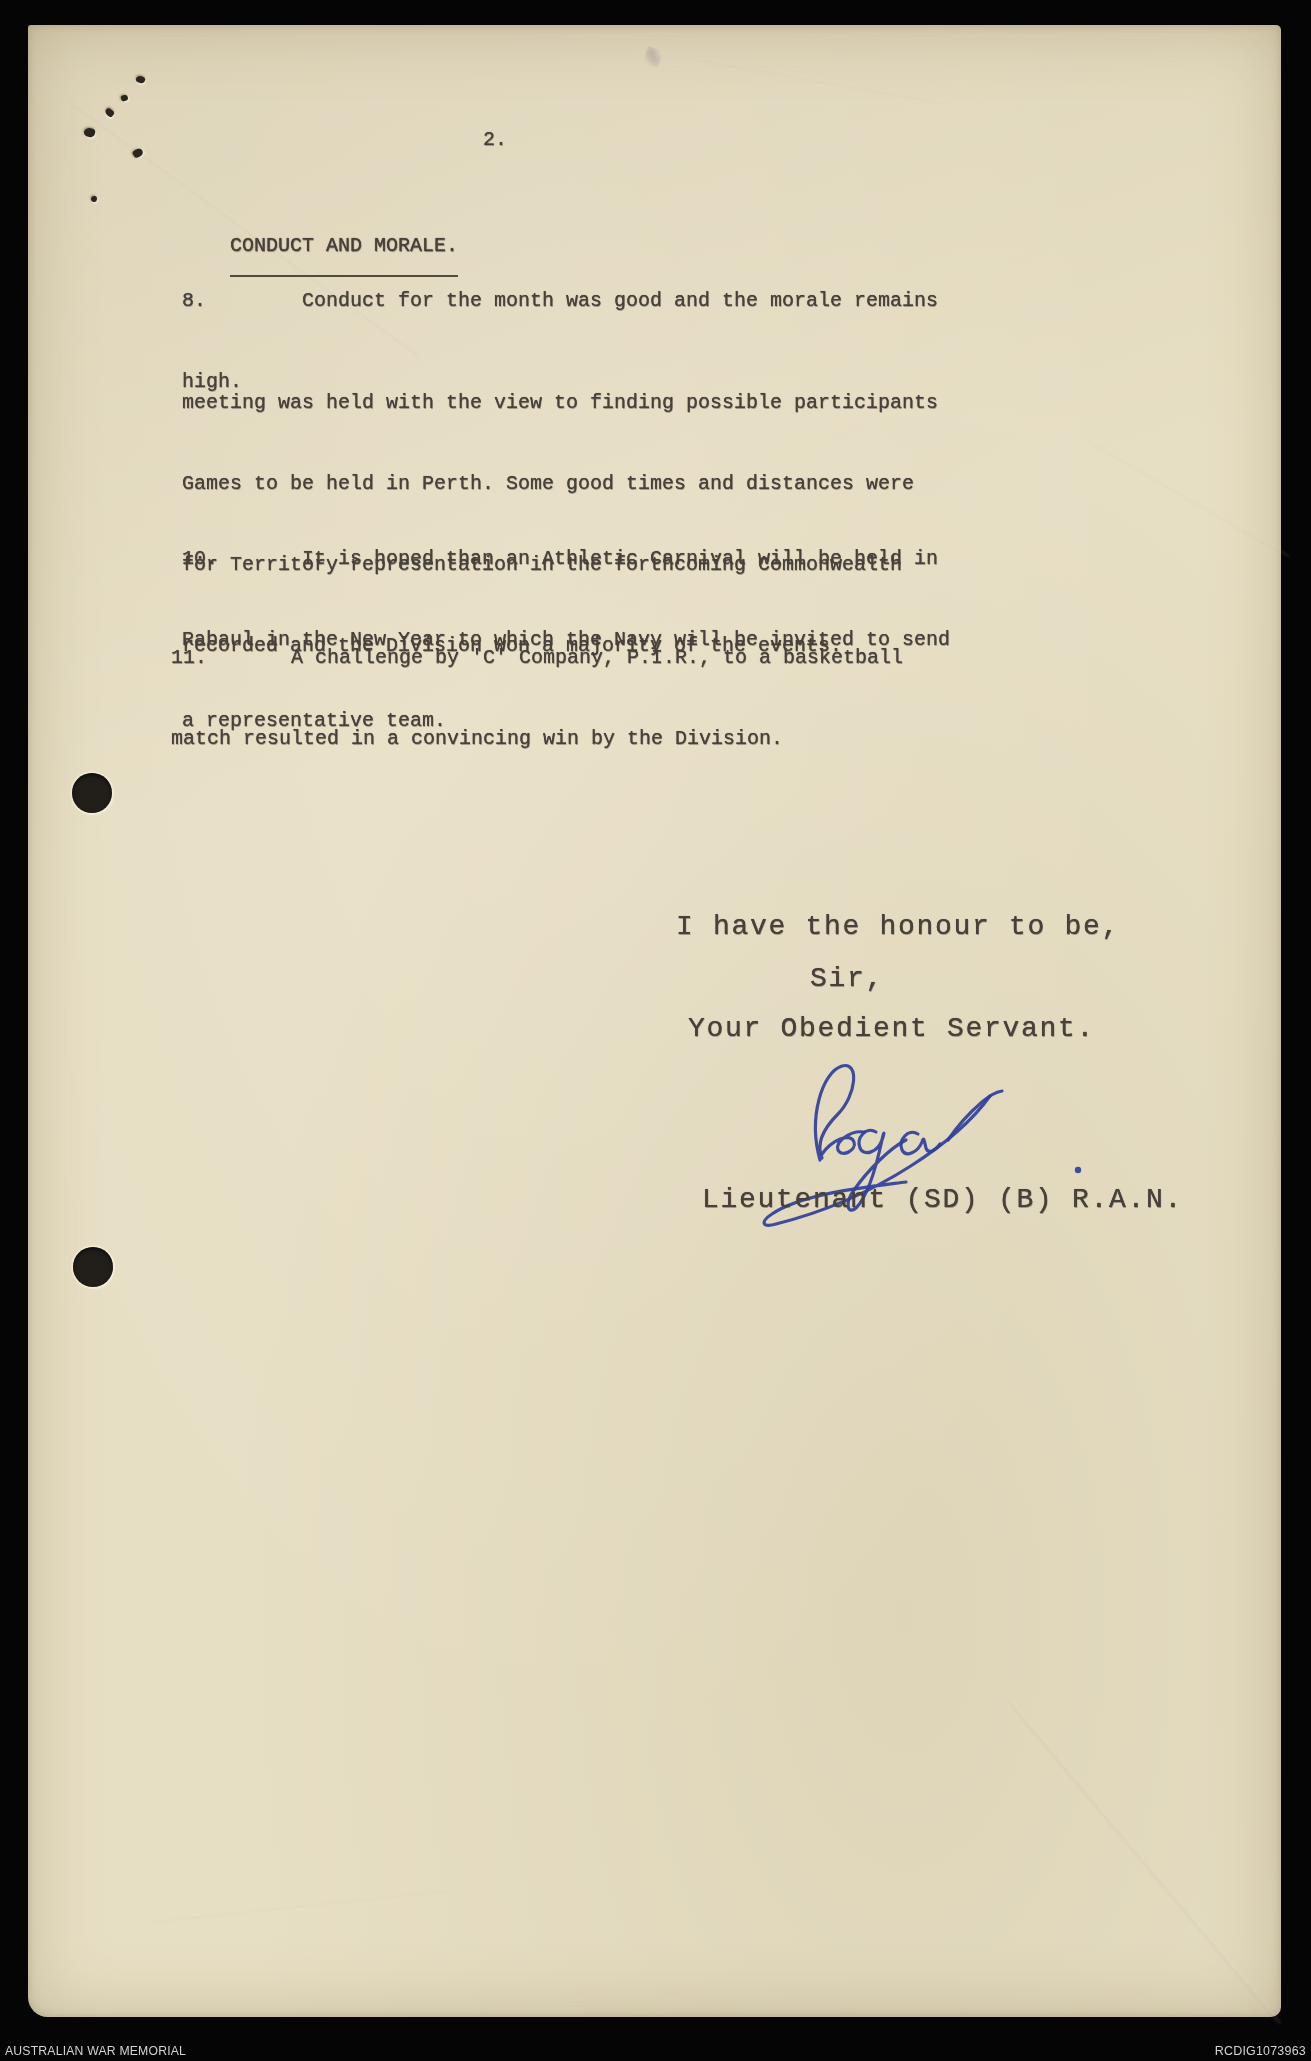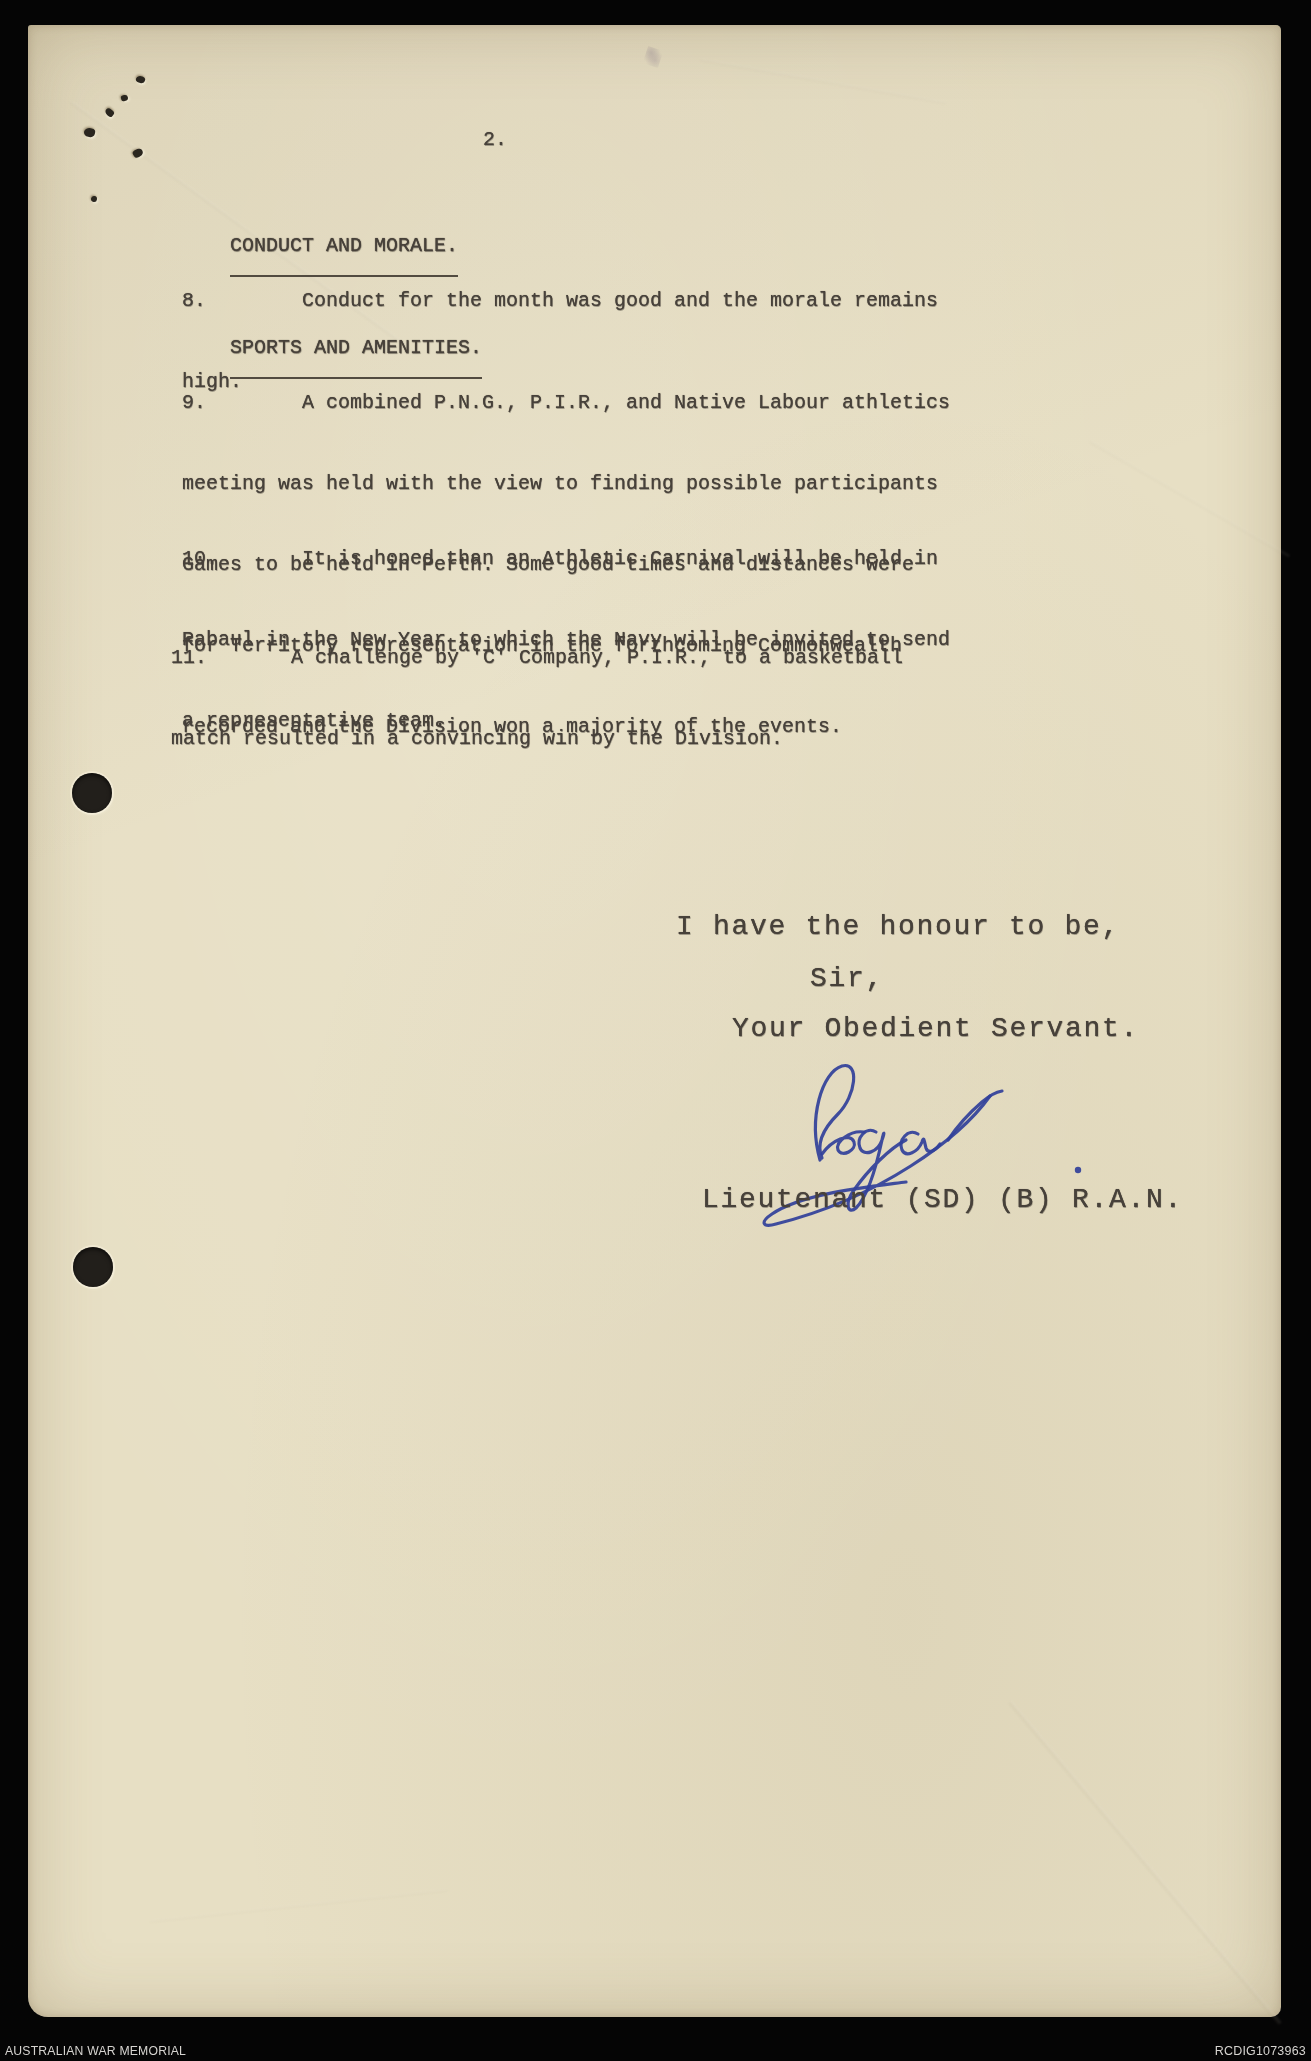--- a/index.html
+++ b/index.html
@@ -91,43 +91,39 @@
   <div class="type" style="left:483px; top:126px;">2.</div>
 
   <div class="type" style="left:182px; top:205px;">
     <span class="heading">CONDUCT AND MORALE.</span>
   </div>
   <div class="type" style="left:182px; top:233px;">
     <div>8.        Conduct for the month was good and the morale remains</div>
     <div>high.</div>
   </div>
 
-  <div class="type" style="left:182px; top:307px;">
-    <span class="heading">SPORTS AND AMENITIES.</span>
-  </div>
   <div class="type" style="left:182px; top:335px;">
-    <div>9.        A combined P.N.G., P.I.R., and Native Labour athletics</div>
     <div>meeting was held with the view to finding possible participants</div>
     <div>Games to be held in Perth. Some good times and distances were</div>
     <div>for Territory representation in the forthcoming Commonwealth</div>
     <div>recorded and the Division won a majority of the events.</div>
   </div>
   <div class="type" style="left:182px; top:491px;">
     <div>10.       It is hoped than an Athletic Carnival will be held in</div>
     <div>Rabaul in the New Year to which the Navy will be invited to send</div>
     <div>a representative team.</div>
   </div>
   <div class="type" style="left:171px; top:590px;">
     <div>11.       A challenge by 'C' Company, P.I.R., to a basketball</div>
     <div>match resulted in a convincing win by the Division.</div>
   </div>
 
   <div class="type closing" style="left:676px; top:913px;">I have the honour to be,</div>
   <div class="type closing" style="left:810px; top:965px;">Sir,</div>
-  <div class="type closing" style="left:688px; top:1015px;margin-left:44px;">Your Obedient Servant.</div>
+  <div class="type closing" style="left:688px; top:1015px;">Your Obedient Servant.</div>
 
   <svg class="signature" width="580" height="200" viewBox="0 0 580 200" role="img" aria-label="Handwritten signature in blue ink">
     <path d="M 300 112 C 288 70 302 24 322 18 C 340 13 336 48 318 66 C 304 80 296 96 302 110"></path>
     <path d="M 302 106 C 312 92 330 84 334 94 C 337 102 322 110 318 102 C 315 94 330 82 344 84"></path>
     <path d="M 356 84 C 346 78 336 90 340 100 C 344 109 358 104 362 92 C 365 84 364 82 362 92 C 356 120 348 148 336 160 C 328 167 324 156 334 142 C 348 122 370 100 386 92"></path>
     <path d="M 398 86 C 388 80 378 92 382 102 C 386 110 398 104 402 94 C 404 88 404 92 406 100 C 408 106 414 104 420 96"></path>
     <path d="M 428 92 C 436 80 448 66 462 54 C 470 47 476 44 482 43"></path>
     <path d="M 470 48 C 440 90 360 150 256 176 C 242 180 240 174 252 166 C 282 146 340 140 386 134"></path>
     <circle cx="558" cy="122" r="3.2"></circle>
   </svg>

